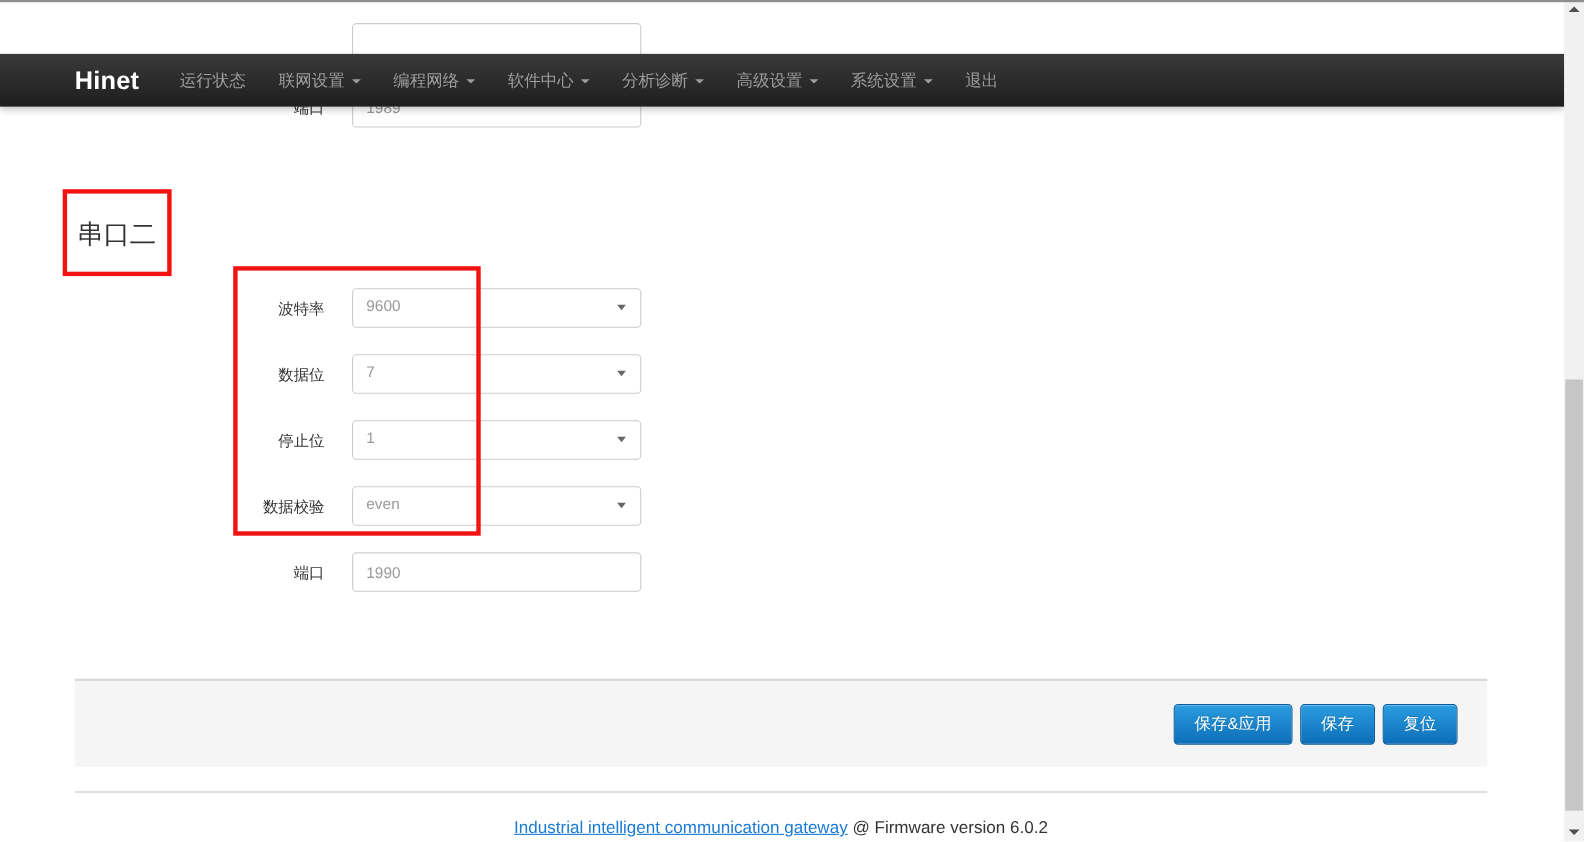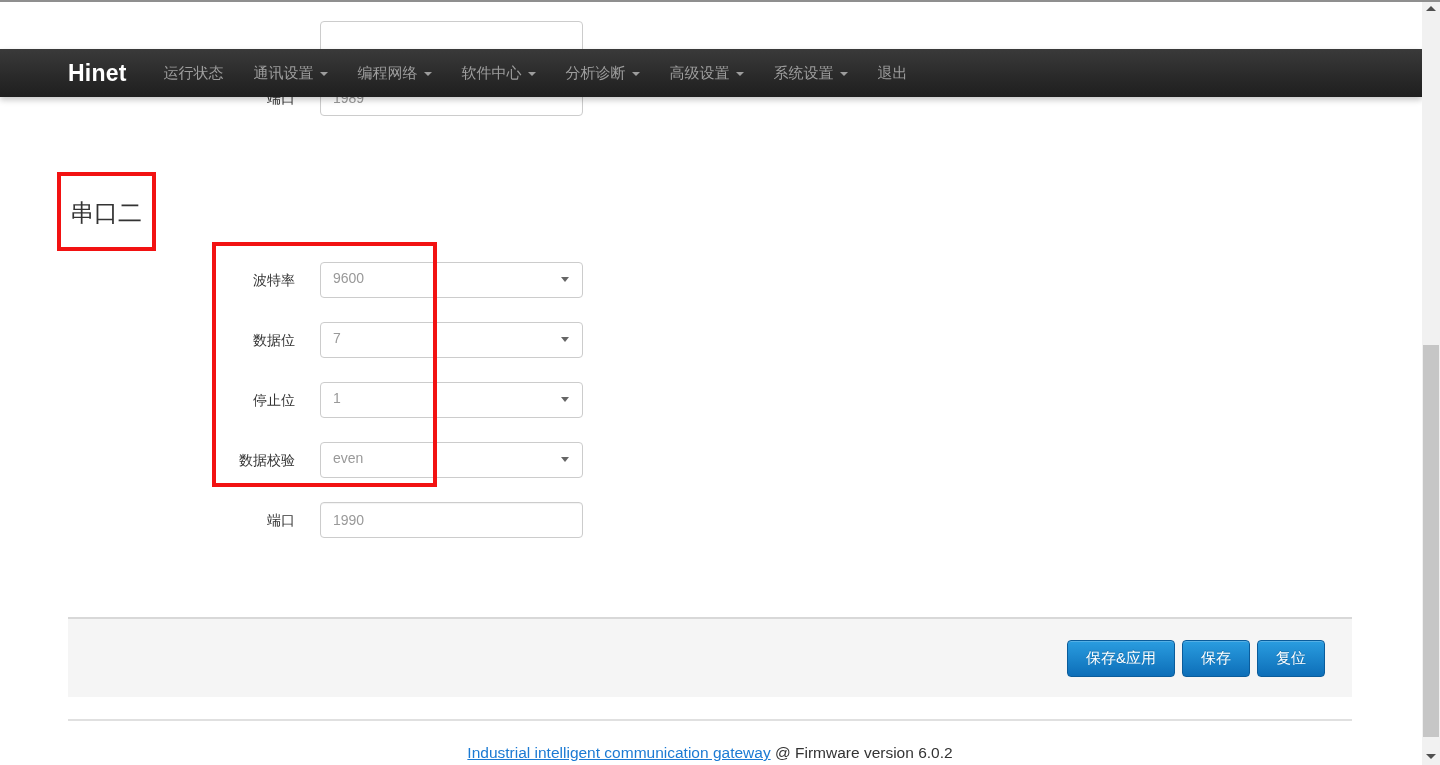--- a/index.html
+++ b/index.html
@@ -111,21 +111,21 @@
 
 <div class="chrome-top"></div>
 
 <div class="navbar">
   <span class="brand">Hinet</span>
   <div class="nav-list">
     <a class="nav-item">
         <span>运行状态</span>
       </a>
     <a class="nav-item">
-        <span>通讯设置</span>
+        <span>联网设置</span>
         <span class="caret"></span>
       </a>
     <a class="nav-item">
         <span>编程网络</span>
         <span class="caret"></span>
       </a>
     <a class="nav-item">
         <span>软件中心</span>
         <span class="caret"></span>
       </a>

